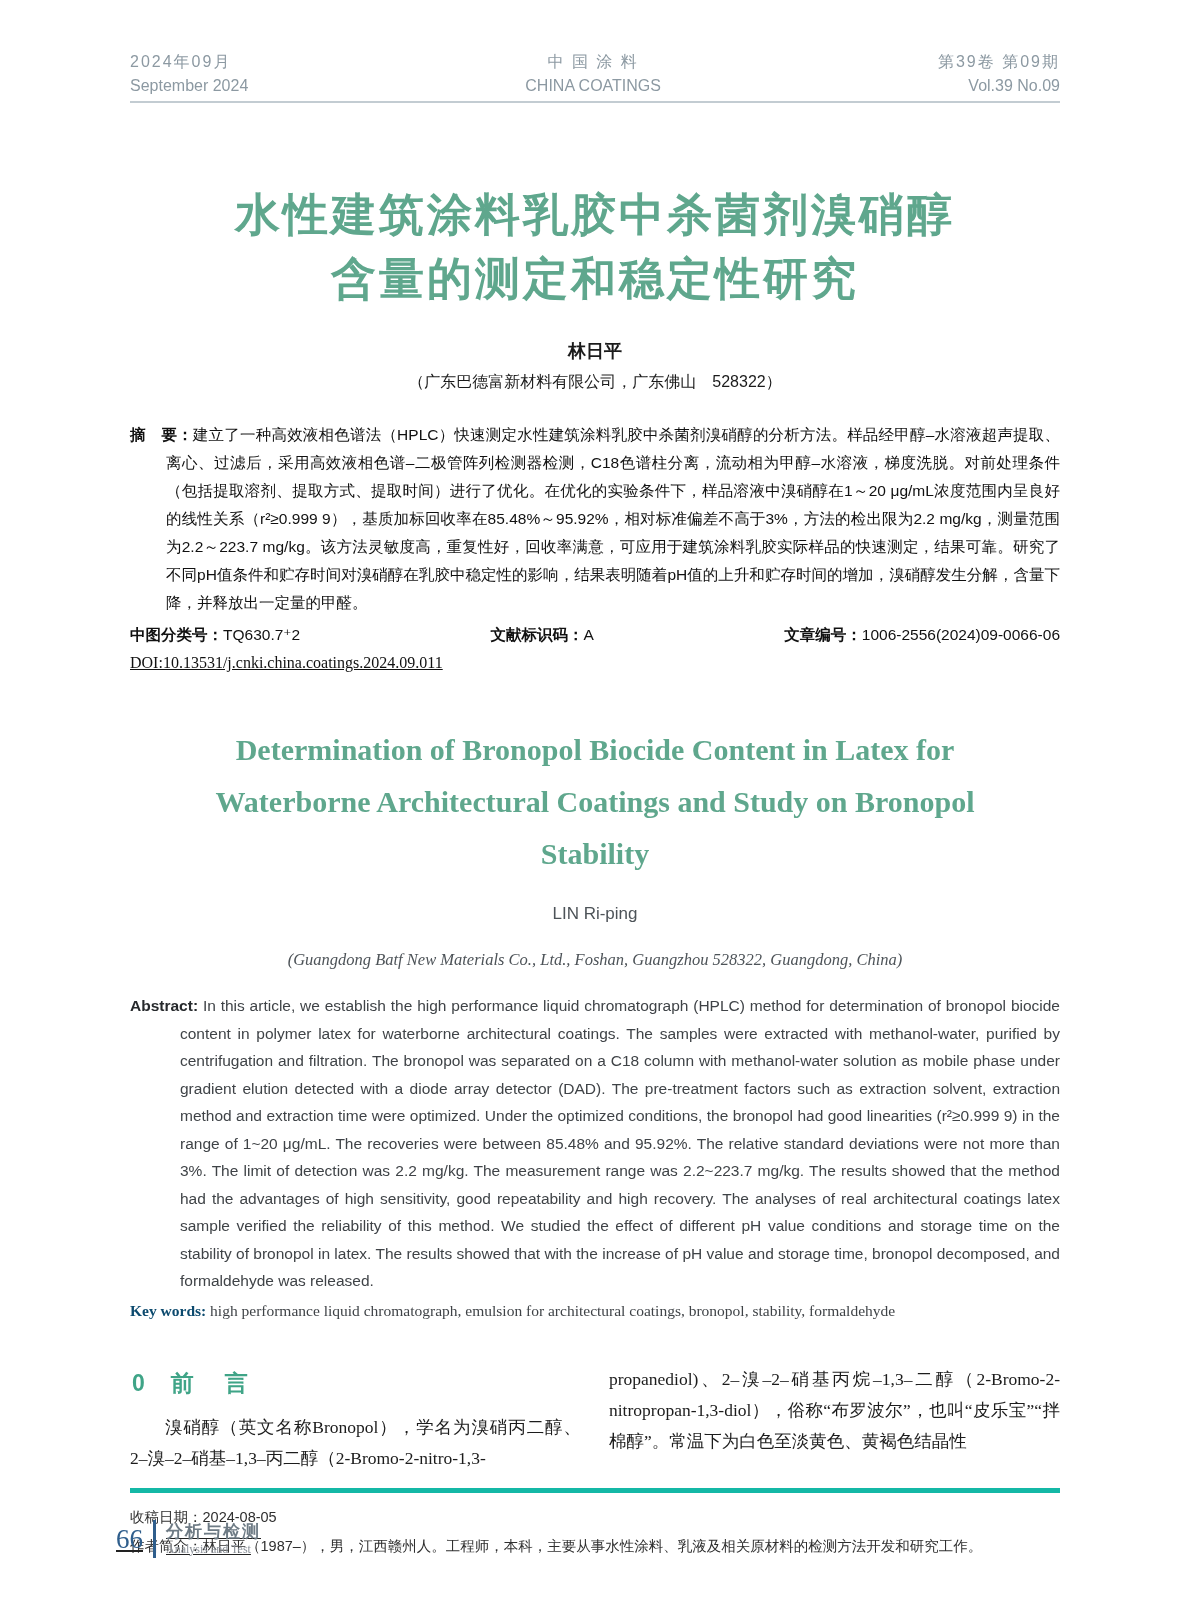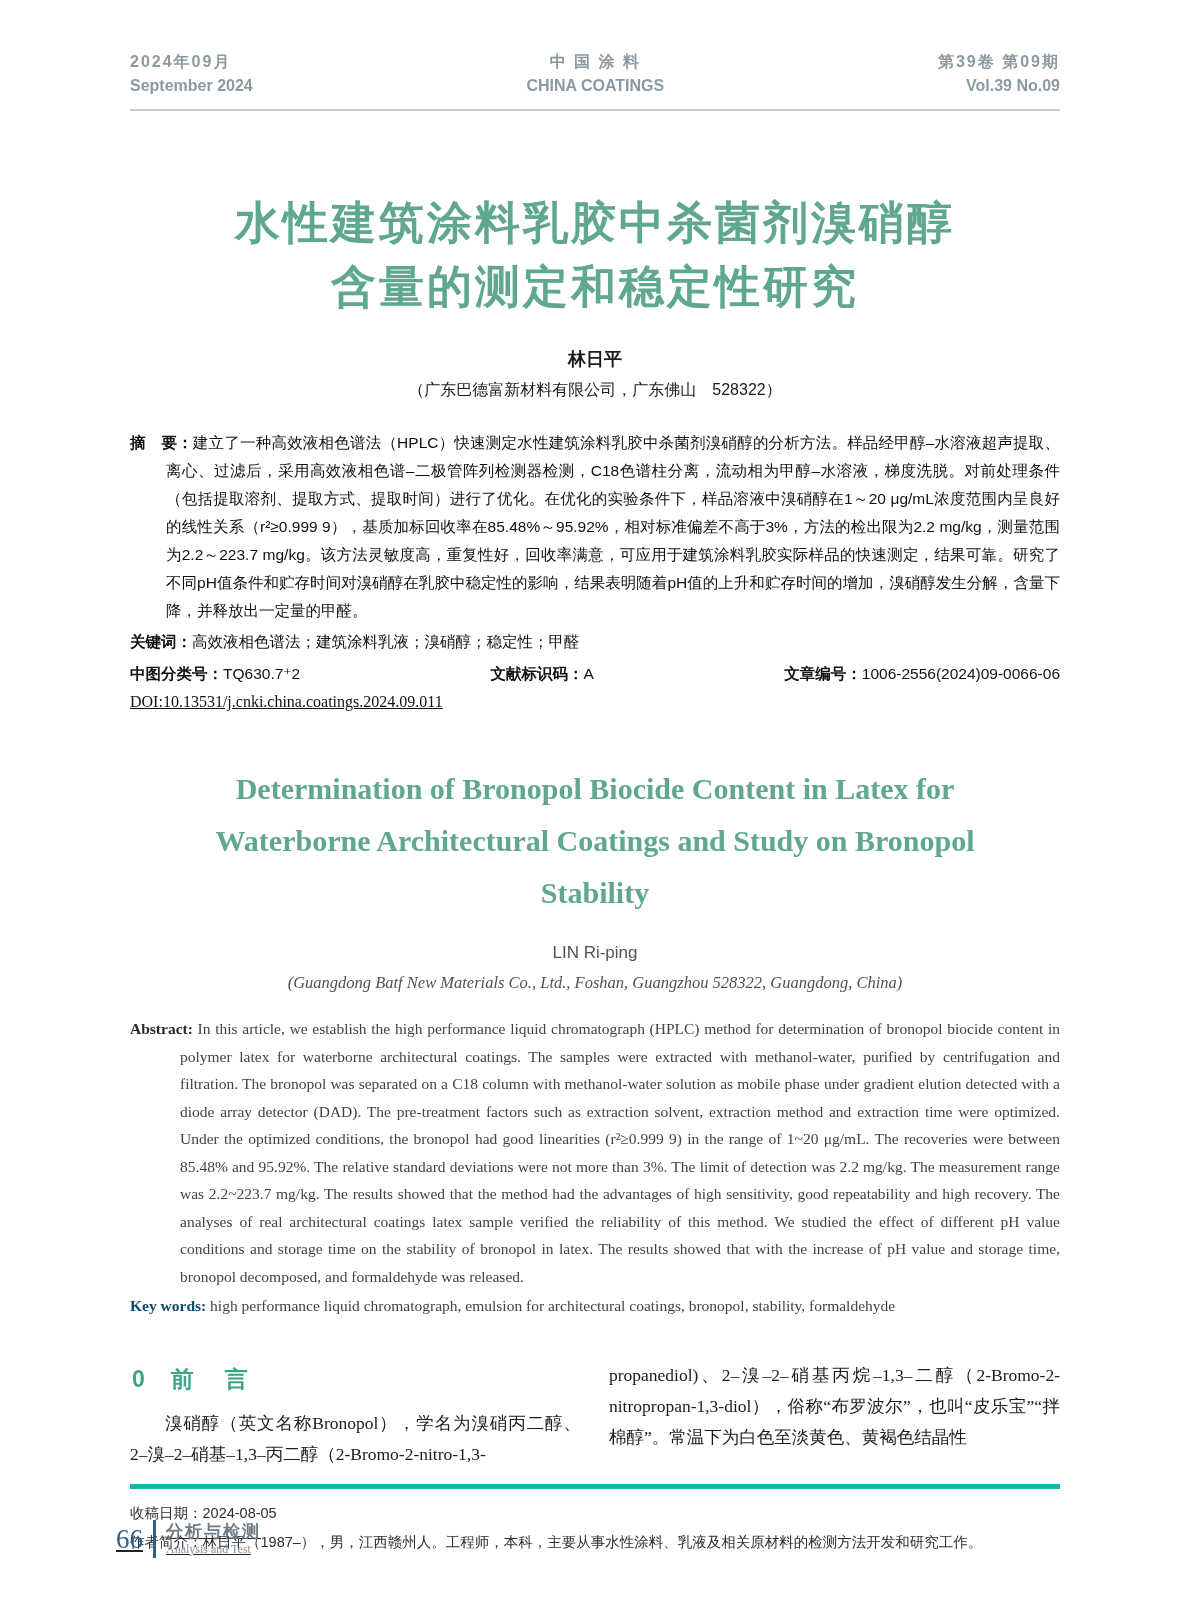--- a/index.html
+++ b/index.html
@@ -6,21 +6,21 @@
   body{
     width:1187px;height:1600px;overflow:hidden;
     font-family:"Liberation Sans","DejaVu Sans",sans-serif;
     color:#222;
     -webkit-font-smoothing:antialiased;
   }
   .page{box-sizing:border-box;width:1187px;height:1600px;padding:50px 127px 0 130px;position:relative;}
 
   
   .jheader{display:flex;justify-content:space-between;align-items:flex-end;
-    color:#8c99a2;font-size:16px;line-height:24px;padding-bottom:11px;border-bottom:2px solid #c3ccd2;font-weight:bold;}
+    color:#8c99a2;font-size:16px;line-height:24px;padding-bottom:3px;border-bottom:2px solid #c3ccd2;}
   .jheader .hcol{white-space:nowrap;}
   .jheader .c{text-align:center;}
   .jheader .r{text-align:right;}
   .jheader .cn{letter-spacing:2px;}
 
   
   .cn-title{margin:80px 0 0 0;text-align:center;font-weight:bold;color:#5fa78d;
     font-size:45px;line-height:64px;letter-spacing:3px;}
   .cn-title .line{display:block;}
   .author-cn{margin-top:28px;text-align:center;font-size:18px;color:#1b1b1b;font-weight:bold;}
@@ -34,25 +34,25 @@
   .kw-cn .lab{font-weight:bold;}
   .class-row{margin-top:4px;display:flex;justify-content:space-between;font-size:15.5px;line-height:28px;color:#111;}
   .class-row .lab{font-weight:bold;}
   .doi{margin-top:5px;font-family:"Liberation Serif","DejaVu Serif",serif;font-size:16px;color:#111;text-decoration:underline;}
 
   
   .en-title{margin:52px 0 0 0;text-align:center;font-family:"Liberation Serif","DejaVu Serif",serif;
     font-weight:bold;color:#5fa78d;font-size:30px;line-height:52px;}
   .en-title .line{display:block;}
   .author-en{margin-top:24px;text-align:center;font-size:17px;color:#4d5358;}
-  .affil-en{margin-top:10px;text-align:center;font-family:"Liberation Serif","DejaVu Serif",serif;
+  .affil-en{margin-top:26px;text-align:center;font-family:"Liberation Serif","DejaVu Serif",serif;
     font-style:italic;font-size:16.5px;color:#4d5358;}
 
   
-  .abs-en{margin:22px 0 0 0;font-family:Liberation Serif, serif;
+  .abs-en{margin:22px 0 0 0;font-family:Liberation Sans, sans-serif;
     font-size:15.5px;line-height:27.5px;text-align:justify;color:#3f4347;
     padding-left:50px;text-indent:-50px;}
   .abs-en .lab{font-weight:bold;color:#26292c;font-size:15.5px;}
   .kw-en{margin:2px 0 0 0;font-family:"Liberation Serif","DejaVu Serif",serif;
     font-size:15.5px;line-height:27.5px;color:#3f4347;padding-left:50px;text-indent:-50px;}
   .kw-en .lab{font-weight:bold;color:#0c4a6e;}
 
   
   .intro{margin-top:40px;display:flex;gap:28px;}
   .col{flex:1 1 0;min-width:0;}
@@ -97,21 +97,20 @@
   <h1 class="cn-title">
     <span class="line">水性建筑涂料乳胶中杀菌剂溴硝醇</span>
     <span class="line">含量的测定和稳定性研究</span>
   </h1>
 
   <div class="author-cn">林日平</div>
   <div class="affil-cn">（广东巴德富新材料有限公司，广东佛山　528322）</div>
 
   <p class="abs-cn"><span class="lab">摘　要：</span><span>建立了一种高效液相色谱法（HPLC）快速测定水性建筑涂料乳胶中杀菌剂溴硝醇的分析方法。样品经甲醇–水溶液超声提取、离心、过滤后，采用高效液相色谱–二极管阵列检测器检测，C18色谱柱分离，流动相为甲醇–水溶液，梯度洗脱。对前处理条件（包括提取溶剂、提取方式、提取时间）进行了优化。在优化的实验条件下，样品溶液中溴硝醇在1～20 μg/mL浓度范围内呈良好的线性关系（r²≥0.999 9），基质加标回收率在85.48%～95.92%，相对标准偏差不高于3%，方法的检出限为2.2 mg/kg，测量范围为2.2～223.7 mg/kg。该方法灵敏度高，重复性好，回收率满意，可应用于建筑涂料乳胶实际样品的快速测定，结果可靠。研究了不同pH值条件和贮存时间对溴硝醇在乳胶中稳定性的影响，结果表明随着pH值的上升和贮存时间的增加，溴硝醇发生分解，含量下降，并释放出一定量的甲醛。</span></p>
 
-  <p class="kw-cn"><span class="lab">关键词：</span><span>高效液相色谱法；建筑涂料乳液；溴硝醇；稳定性；甲醛</span></p>
 
   <div class="class-row">
     <span><span class="lab">中图分类号：</span><span>TQ630.7⁺2</span></span>
     <span><span class="lab">文献标识码：</span><span>A</span></span>
     <span><span class="lab">文章编号：</span><span>1006-2556(2024)09-0066-06</span></span>
   </div>
 
   <div class="doi">DOI:10.13531/j.cnki.china.coatings.2024.09.011</div>
 
   <h2 class="en-title">

